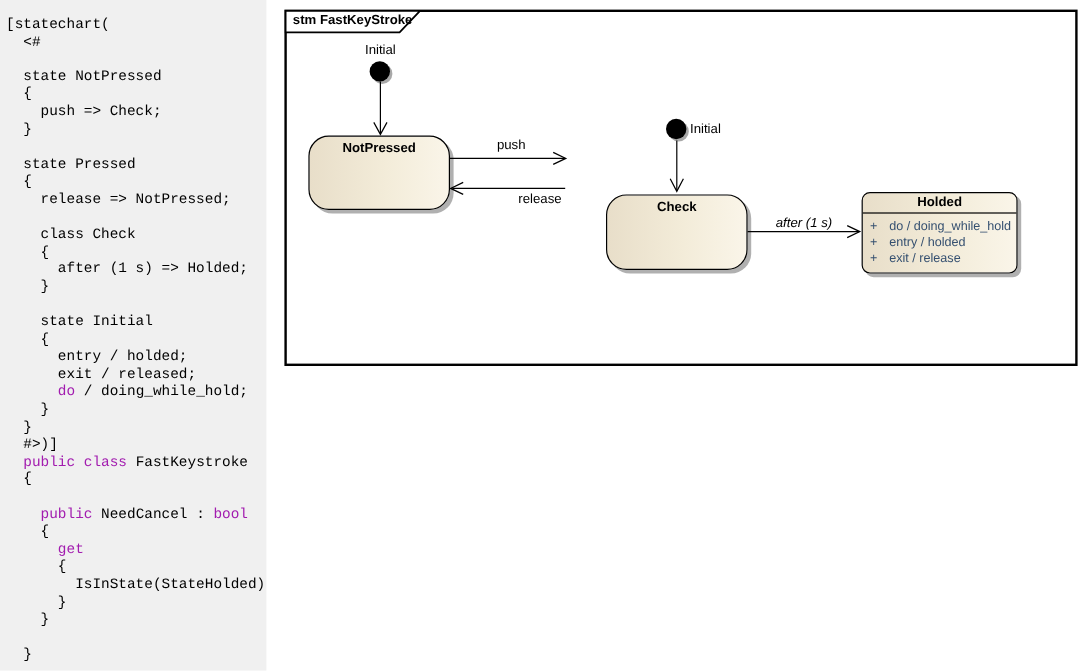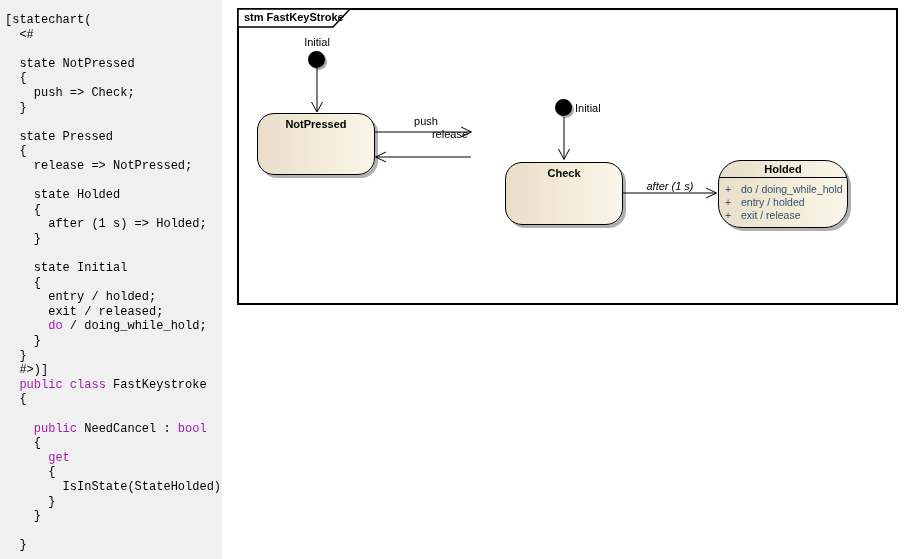--- a/index.html
+++ b/index.html
@@ -23,21 +23,21 @@
                color:#000; white-space:nowrap; }
 
   
   .state { position:absolute; border:1px solid #000;
            background:linear-gradient(90deg,#e8dec9 0%,#f3ecd9 55%,#faf5e9 100%);
            box-shadow:3px 3px 0 #b0b0b0; }
   .state-name { text-align:center; font-size:11px; font-weight:bold; color:#000; padding-top:4px; }
   .st-pressed   { left:472px; top:65px;  width:401px; height:218px; border-radius:20px; border-width:2px;}
   .st-notpressed{ left:257px; top:113px; width:118px; height:62px;  border-radius:17px; }
   .st-check     { left:505px; top:162px; width:118px; height:63px;  border-radius:17px; }
-  .st-holded    { left:718px; top:160px; width:130px; height:68px;  border-radius:23px; }
+  .st-holded    { left:718px; top:160px; width:130px; height:68px;  border-radius:7px; }
   .holded-title { height:17px; border-bottom:1px solid #000; text-align:center;
                   font-size:11px; font-weight:bold; padding-top:2px; }
   .features { padding:5px 2px 0 6px; }
   .feature-row { display:flex; font-size:10.5px; color:#355070; line-height:13px; }
   .feature-row .vis { width:16px; }
 
   
   .init-dot { position:absolute; width:17px; height:17px; background:#000;
               border-radius:50%; box-shadow:2px 2px 0 #a8a8a8; }
   .dot-outer { left:308px; top:51px; }
@@ -45,21 +45,21 @@
   .init-label { position:absolute; font-size:11px; color:#000; white-space:nowrap; }
   .init-label-outer { left:317px; top:36px; transform:translateX(-50%); }
   .init-label-inner { left:575px; top:102px; }
 
   
   .connectors { position:absolute; left:0; top:0; }
   .connectors path { stroke:#000; stroke-width:1; fill:none; }
   .t-label { position:absolute; font-size:11px; color:#000; white-space:nowrap;
              transform:translateX(-50%); }
   .t-push    { left:426px; top:115px; }
-  .t-release { left:428px; top:128px;padding-left:44px; }
+  .t-release { left:428px; top:160px;padding-left:44px; }
   .t-after   { left:670px; top:180px; background:#fff; padding:0 2px;font-style:italic; }
 </style>
 </head>
 <body>
 
 <div class="app">
 
   <div class="code-panel">
     <div class="code" id="code-lines">
         <div class="code-line"><span>[statechart(</span></div>
@@ -67,21 +67,21 @@
         <div class="code-line">&nbsp;</div>
         <div class="code-line"><span>  state NotPressed</span></div>
         <div class="code-line"><span>  {</span></div>
         <div class="code-line"><span>    push =&gt; Check;</span></div>
         <div class="code-line"><span>  }</span></div>
         <div class="code-line">&nbsp;</div>
         <div class="code-line"><span>  state Pressed</span></div>
         <div class="code-line"><span>  {</span></div>
         <div class="code-line"><span>    release =&gt; NotPressed;</span></div>
         <div class="code-line">&nbsp;</div>
-        <div class="code-line"><span>    state Holded</span></div>
+        <div class="code-line"><span>    class Check</span></div>
         <div class="code-line"><span>    {</span></div>
         <div class="code-line"><span>      after (1 s) =&gt; Holded;</span></div>
         <div class="code-line"><span>    }</span></div>
         <div class="code-line">&nbsp;</div>
         <div class="code-line"><span>    state Initial</span></div>
         <div class="code-line"><span>    {</span></div>
         <div class="code-line"><span>      entry / holded;</span></div>
         <div class="code-line"><span>      exit / released;</span></div>
         <div class="code-line"><span>      </span><span class="kw">do</span><span> / doing_while_hold;</span></div>
         <div class="code-line"><span>    }</span></div>

